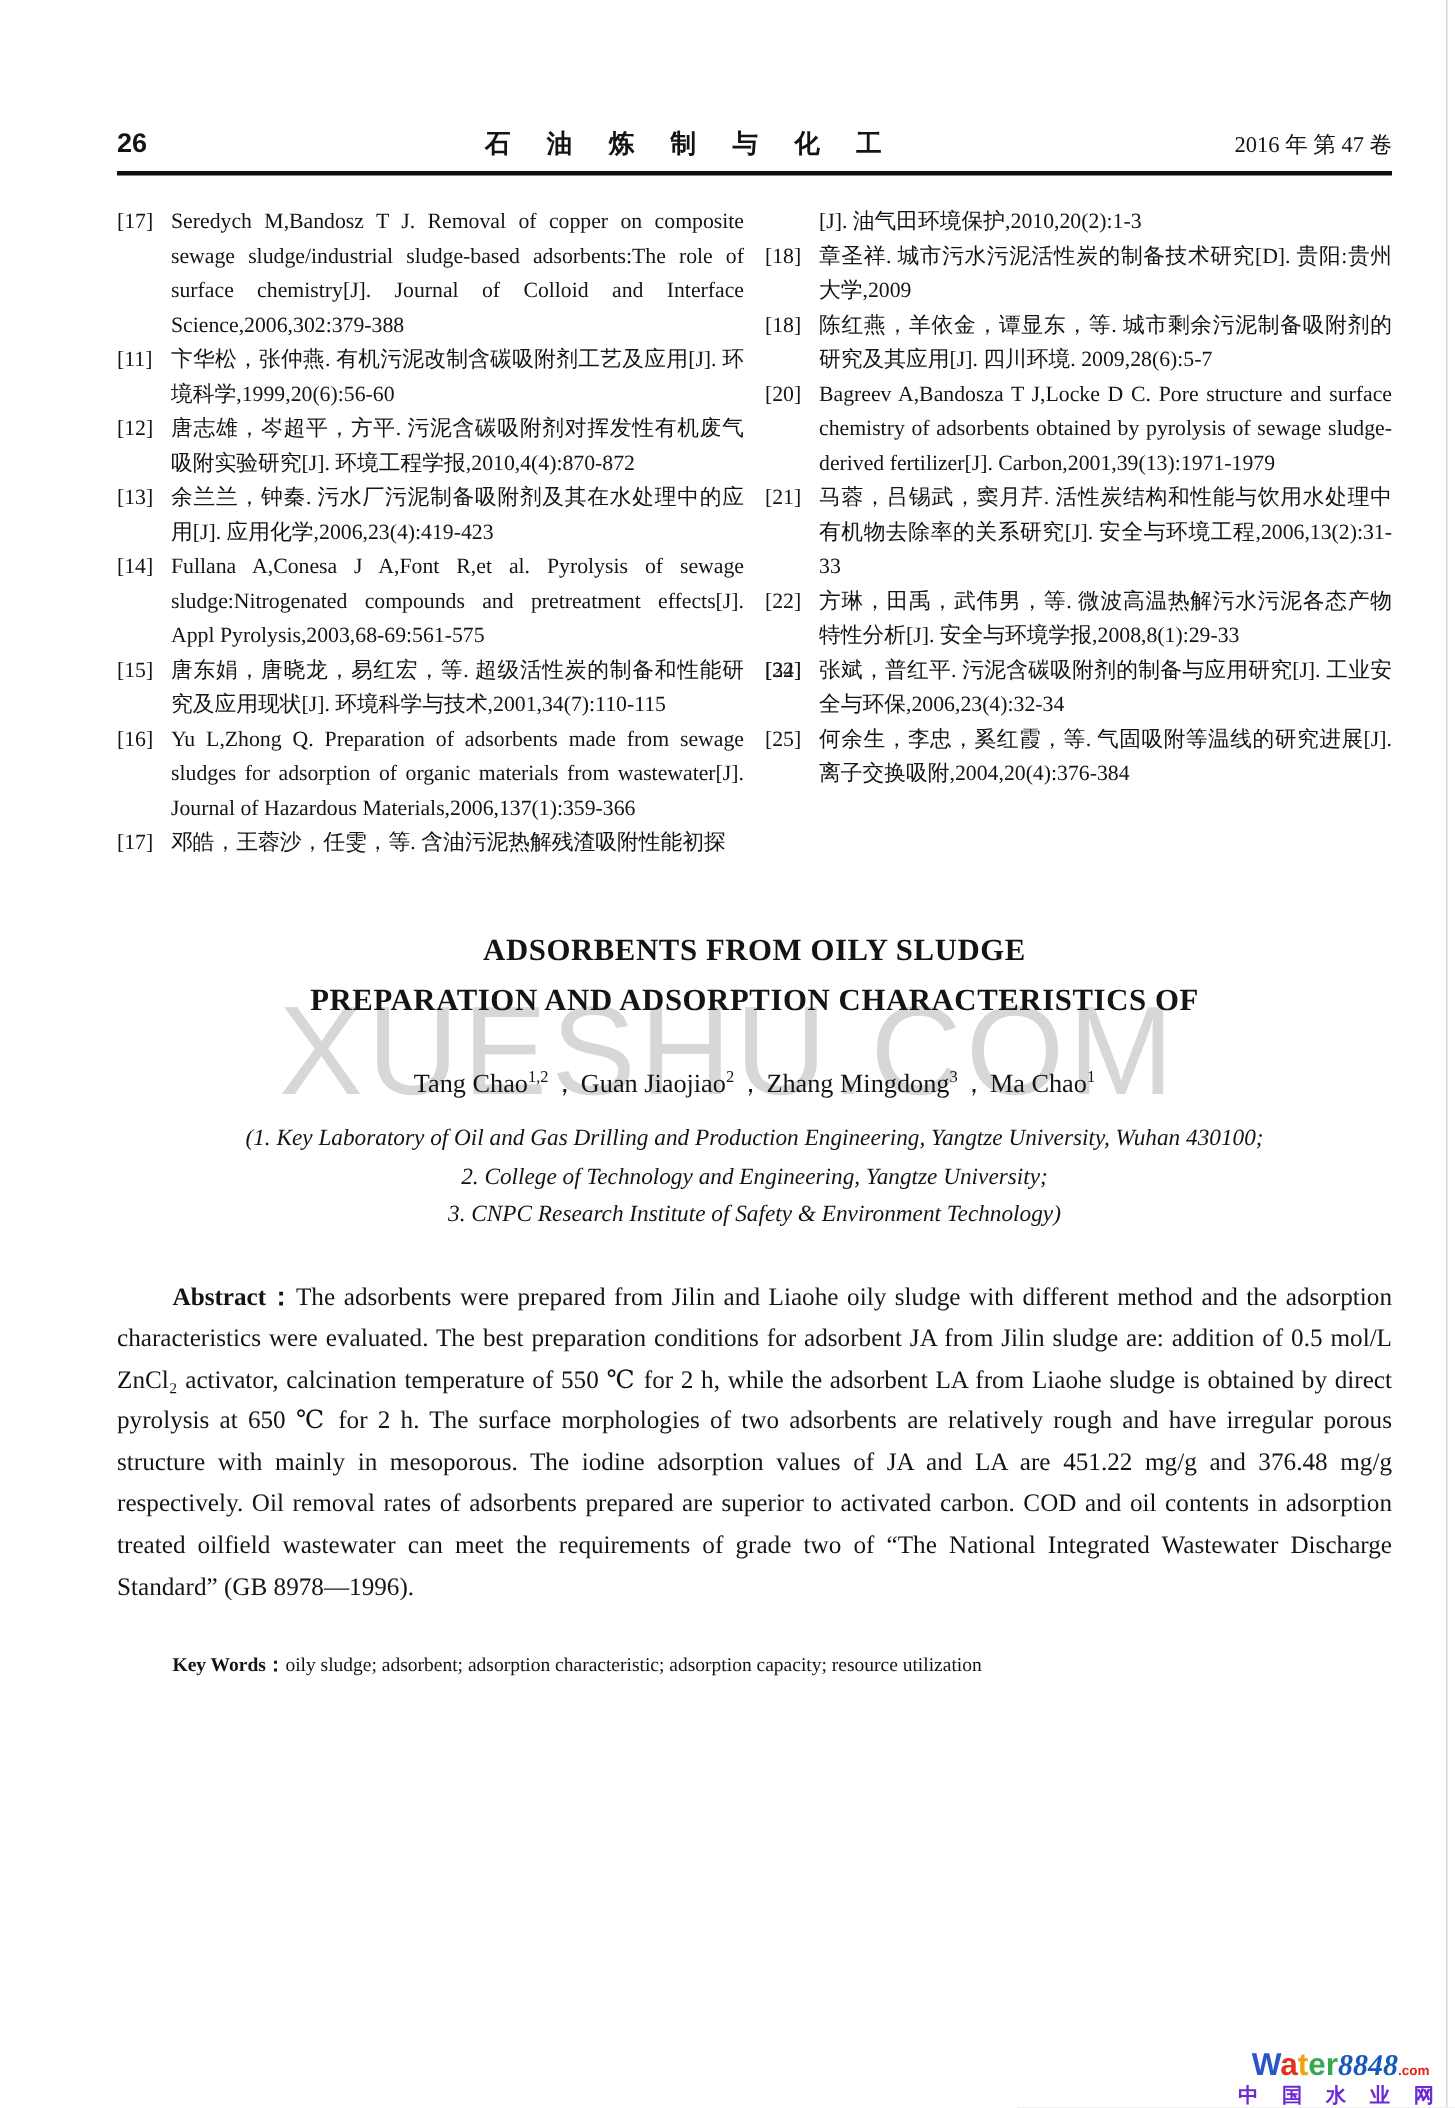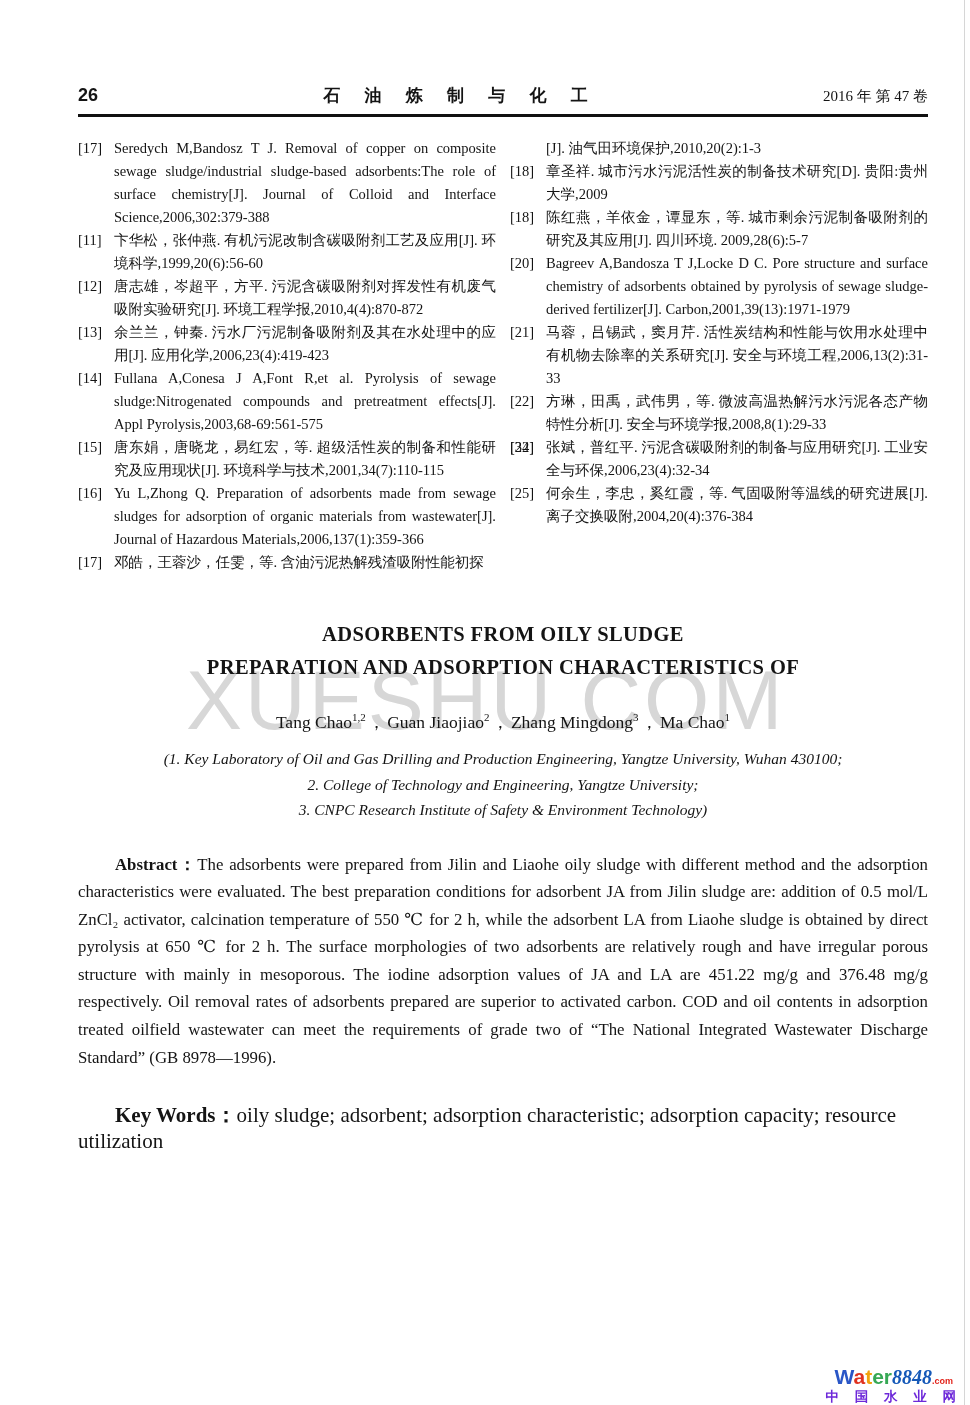--- a/index.html
+++ b/index.html
@@ -36,21 +36,21 @@
     font-size:84px;color:#d7d7d7;letter-spacing:3px;white-space:nowrap;
   }
   .authors{margin-top:26px;text-align:center;font-size:17.5px;position:relative;z-index:1;}
   .authors sup{font-size:11px;}
   .author-sep{margin:0 2px;}
   .affils{margin-top:12px;text-align:center;font-style:italic;font-size:15.5px;line-height:25.5px;position:relative;z-index:1;}
 
   
   .abstract{margin-top:28px;font-size:16.8px;line-height:27.6px;text-align:justify;text-indent:37px;position:relative;z-index:1;}
   .abs-label{font-weight:bold;}
-  .keywords{margin-top:30px;font-size:21px;text-indent:37px;}
+  .keywords{margin-top:30px;font-size:13px;text-indent:37px;}
   .kw-label{font-weight:bold;}
 
   
   .logo{position:absolute;right:8px;bottom:0;text-align:center;font-family:"Liberation Sans","DejaVu Sans",sans-serif;line-height:1.1;}
   .brand{font-size:21px;font-weight:bold;white-space:nowrap;}
   .brand-suffix{font-style:italic;font-family:"Liberation Serif",serif;font-size:20px;}
   .brand-domain{font-size:9px;vertical-align:baseline;}
   .tagline{font-weight:bold;font-size:13.5px;letter-spacing:6px;margin-top:2px;white-space:nowrap;}
 </style>
 </head>

